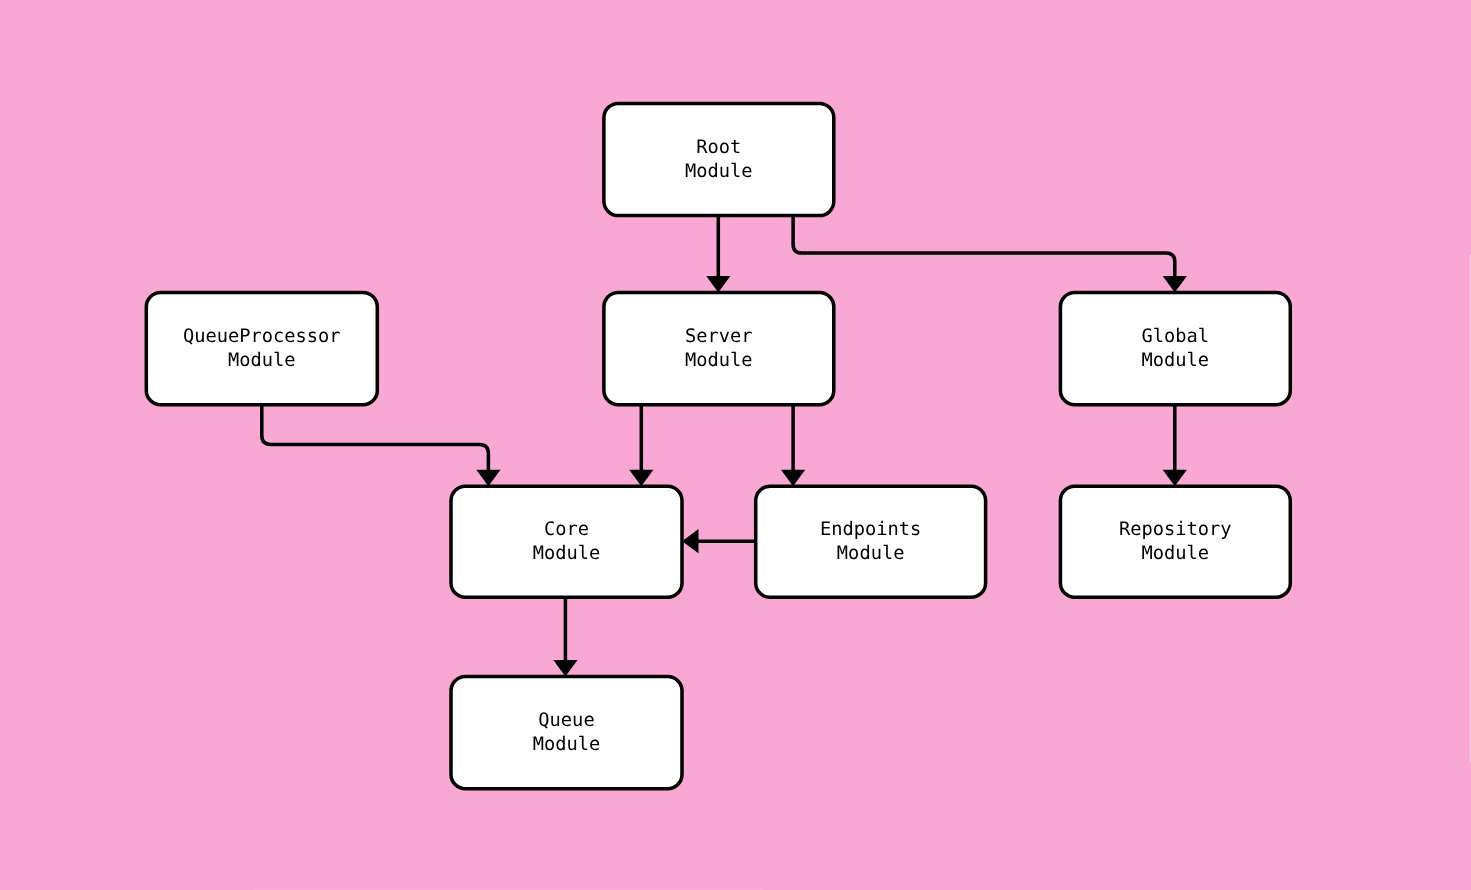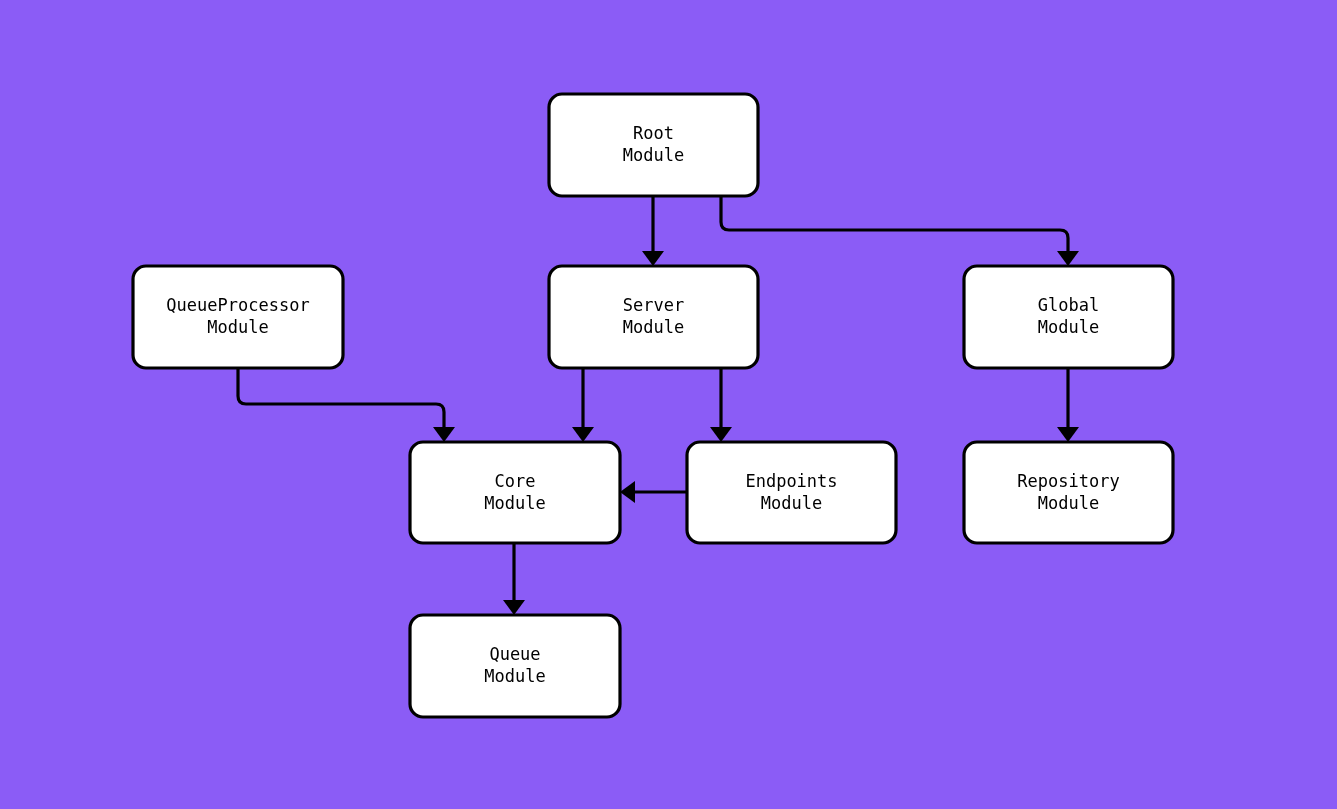--- a/index.html
+++ b/index.html
@@ -4,21 +4,21 @@
 <style>
   html, body {
     margin: 0;
     padding: 0;
     background: #ffffff;
   }
   #diagram-canvas {
     position: relative;
     width: 1337px;
     height: 809px;
-    background: #8b5cf6;
+    background: #f9a8d4;
     overflow: hidden;
   }
   #diagram-svg {
     position: absolute;
     top: 0;
     left: 0;
     width: 1337px;
     height: 809px;
   }
   .node-rect {

